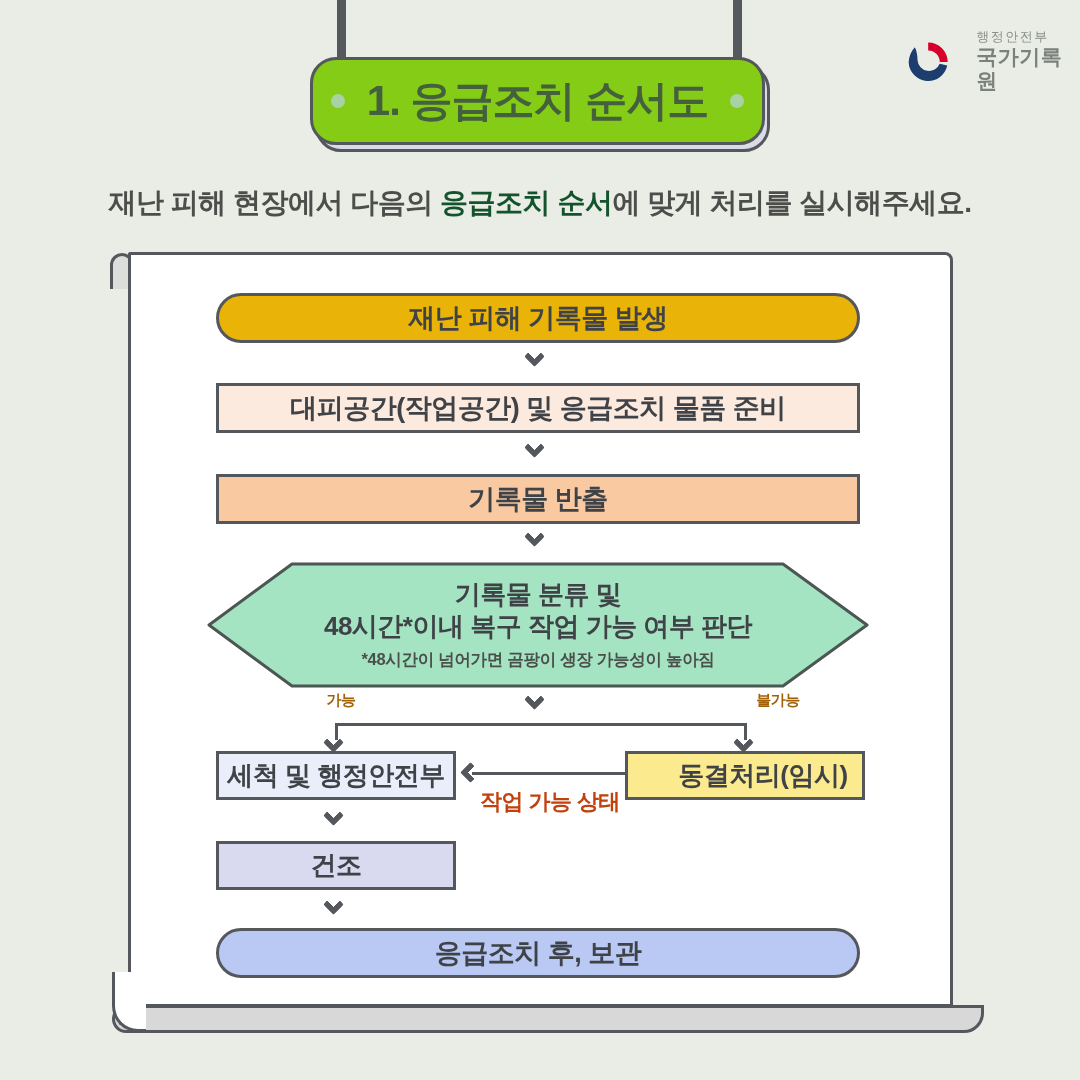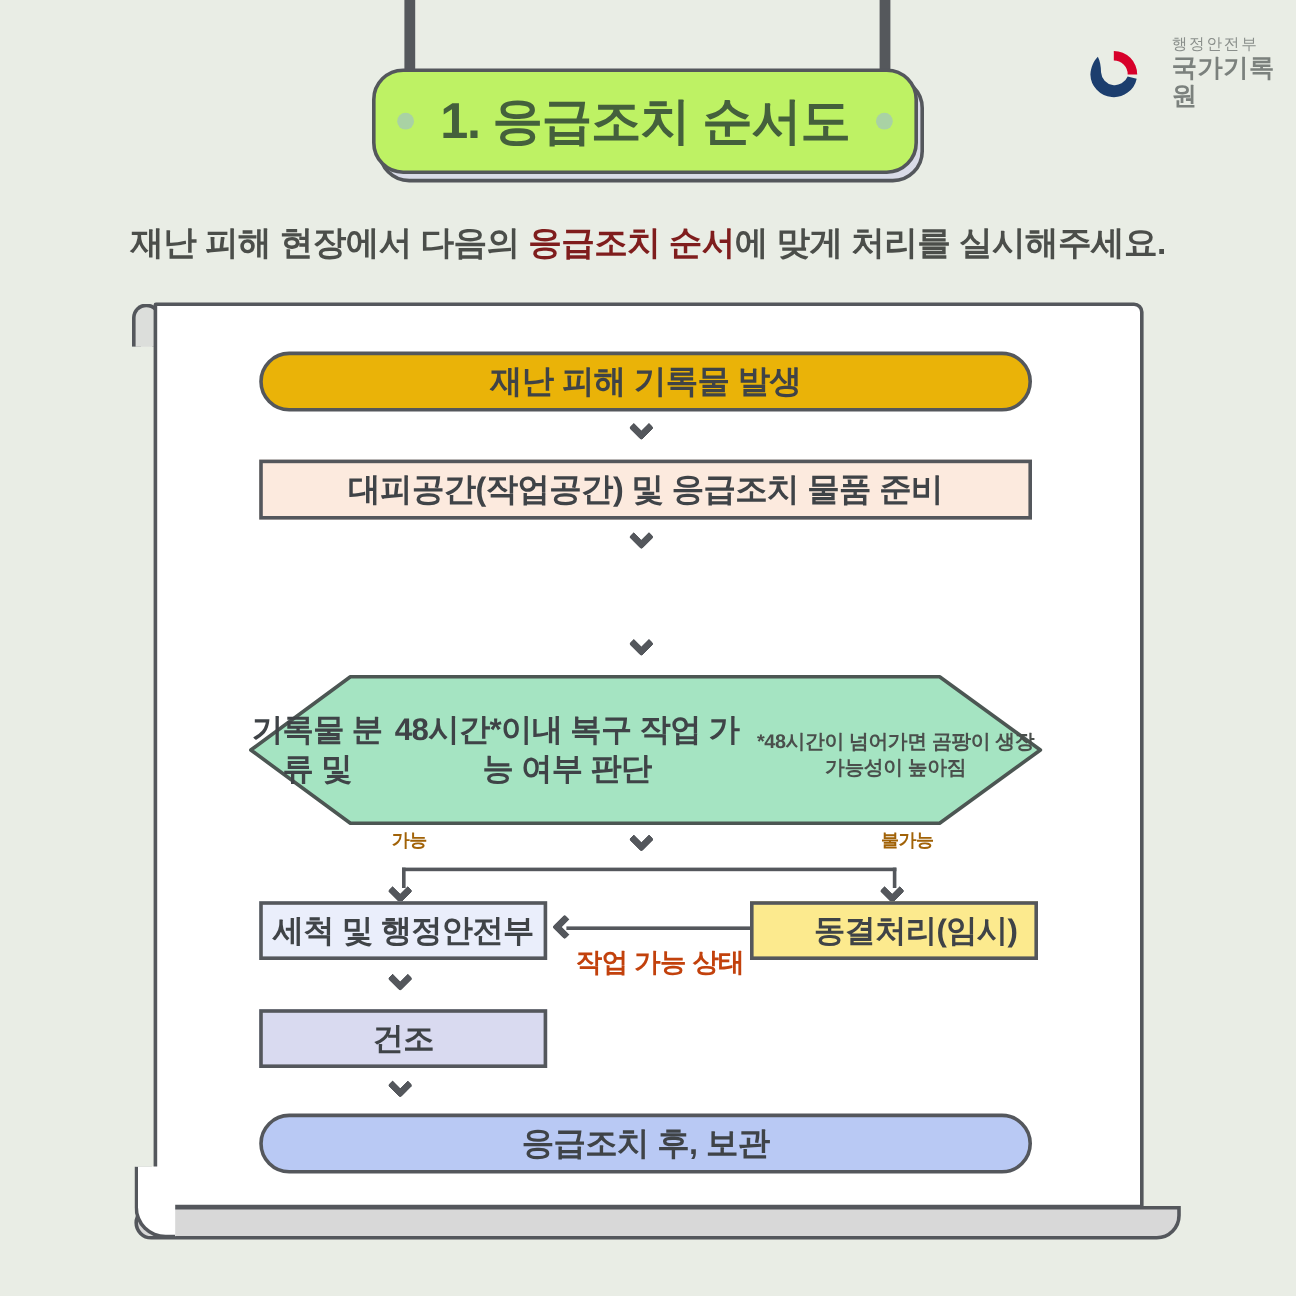--- a/index.html
+++ b/index.html
@@ -5,21 +5,21 @@
   :root{ --ink:#54575c; }
   *{ margin:0; padding:0; box-sizing:border-box; }
   html,body{ width:1080px; height:1080px; }
   body{ font-family:"Liberation Sans","DejaVu Sans",sans-serif; overflow:hidden; }
   #canvas{ position:relative; width:1080px; height:1080px; background:#e9ede5; }
 
   
   .post{ position:absolute; top:0; width:9px; height:62px; background:#55585c; }
   .sign-shadow{ position:absolute; left:315px; top:64px; width:455px; height:88px;
     border:3px solid var(--ink); border-radius:26px; }
-  .sign{ position:absolute; left:310px; top:57px; width:455px; height:88px; background:#bef264;
+  .sign{ position:absolute; left:310px; top:57px; width:455px; height:88px; background:#84cc16;
     border:3.5px solid var(--ink); border-radius:26px; display:flex; align-items:center;
     justify-content:center; gap:22px; }
   .sign .dot{ width:14px; height:14px; border-radius:50%; }
   .sign .title{ font-size:42px; font-weight:800; letter-spacing:-1px; color:#44603c; }
 
   
   .logo{ position:absolute; left:906px; top:30px; display:flex; align-items:center; gap:26px; }
   .logo-text{ display:flex; flex-direction:column; line-height:1.15; }
   .logo-text .l1{ font-size:13px; letter-spacing:1.5px; color:#8a8f8b; }
   .logo-text .l2{ font-size:21px; font-weight:600; letter-spacing:0.5px; color:#7b817d; }
@@ -55,21 +55,21 @@
     border-right:6px solid var(--ink); border-bottom:6px solid var(--ink);
     border-radius:2.5px; transform:rotate(45deg); display:block; }
   .chev.left i{ transform:rotate(135deg); top:1px; left:8px; }
 
   .hline{ position:absolute; height:3px; background:var(--ink); }
   .vline{ position:absolute; width:3px; background:var(--ink); }
 
   
   .hex-svg{ position:absolute; left:206px; top:561px; }
   .hex-label{ position:absolute; left:206px; top:561px; width:664px; height:128px;
-    display:flex; flex-direction:row; align-items:center; justify-content:center;
+    display:flex; flex-direction:column; align-items:center; justify-content:center;
     text-align:center; color:#3f4347; }
   .hex-label .hl1,.hex-label .hl2{ font-size:26px; font-weight:800; letter-spacing:-0.5px; line-height:1.22; }
   .hex-label .note{ font-size:16.5px; font-weight:600; color:#4a4f4c; margin-top:7px; letter-spacing:-0.3px; }
 
   .branch-label{ position:absolute; font-size:15px; font-weight:600; color:#a16207;
     text-align:center; letter-spacing:-0.5px; }
   .flow-note{ position:absolute; font-size:22px; font-weight:600; color:#c2410c;
     text-align:center; letter-spacing:-0.5px; }
 </style>
 </head>
@@ -92,21 +92,21 @@
       <path d="M50 6 A44 44 0 0 1 94 50 L76 50 A26 26 0 0 0 50 24 Z" fill="#d7002a"></path>
       <path d="M6 50 A44 44 0 0 0 93 58 L76 54 A26 26 0 0 1 26 46 C26 36 24 24 20 17 C12 25 7 37 6 50 Z" fill="#1c3e6e"></path>
     </svg>
     <div class="logo-text">
       <span class="l1">행정안전부</span>
       <span class="l2">국가기록원</span>
     </div>
   </div>
 
   <div class="intro">
-    <span>재난 피해 현장에서 다음의 </span><span class="hl" id="intro-hl" style="color: #7f1d1d;">응급조치 순서</span><span>에 맞게 처리를 실시해주세요.</span>
+    <span>재난 피해 현장에서 다음의 </span><span class="hl" id="intro-hl" style="color: #14532d;">응급조치 순서</span><span>에 맞게 처리를 실시해주세요.</span>
   </div>
 
   <div class="curl-top"></div>
   <div class="paper"></div>
   <div class="roll-bottom"></div>
   <div class="curl-bottom"></div>
 
   <div class="fbox wide pill" style="top: 293px; background-color: #eab308;">
     <span>재난 피해 기록물 발생</span>
   </div>
@@ -114,38 +114,41 @@
       <i></i>
     </div>
 
   <div class="fbox wide" style="top: 383px; background-color: rgb(252, 234, 222);">
     <span>대피공간(작업공간) 및 응급조치 물품 준비</span>
   </div>
   <div class="chev" style="left:523px; top:443px">
       <i></i>
     </div>
 
+  <div class="fbox wide" style="top: 474px; background-color: rgb(249, 201, 162);">
+    <span>기록물 반출</span>
+  </div>
   <div class="chev" style="left:523px; top:532px">
       <i></i>
     </div>
 
   <svg class="hex-svg" width="664" height="128" viewBox="0 0 664 128">
     <polygon points="3,64 86,3 577,3 661,64 577,125 86,125" stroke="#4c5653" stroke-width="3" stroke-linejoin="round" fill="#a5e4c2"></polygon>
   </svg>
   <div class="hex-label">
     <div class="hl1">기록물 분류 및</div>
     <div class="hl2">48시간*이내 복구 작업 가능 여부 판단</div>
     <div class="note">*48시간이 넘어가면 곰팡이 생장 가능성이 높아짐</div>
   </div>
 
   <div class="branch-label" style="left:306px; top:691px; width:70px">가능</div>
   <div class="chev" style="left:523px; top:695px">
       <i></i>
     </div>
-  <div class="branch-label" style="left:706px; top:691px; width:100px">불가능</div>
+  <div class="branch-label" style="left:728px; top:691px; width:100px">불가능</div>
 
   <div class="hline" style="left:335px; top:723px; width:412px"></div>
   <div class="vline" style="left:335px; top:723px; height:17px"></div>
   <div class="chev" style="left:322px; top:738px">
       <i></i>
     </div>
   <div class="vline" style="left:744px; top:723px; height:17px"></div>
   <div class="chev" style="left:732px; top:738px">
       <i></i>
     </div>

